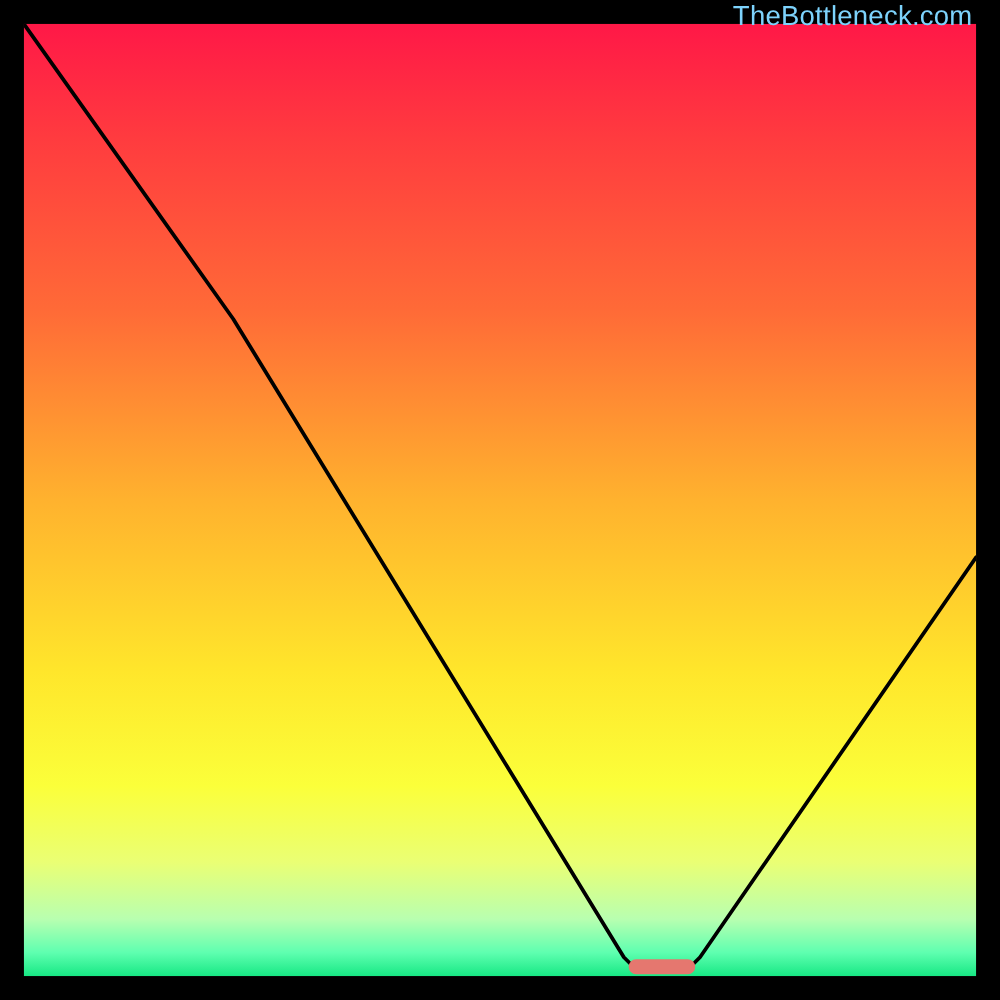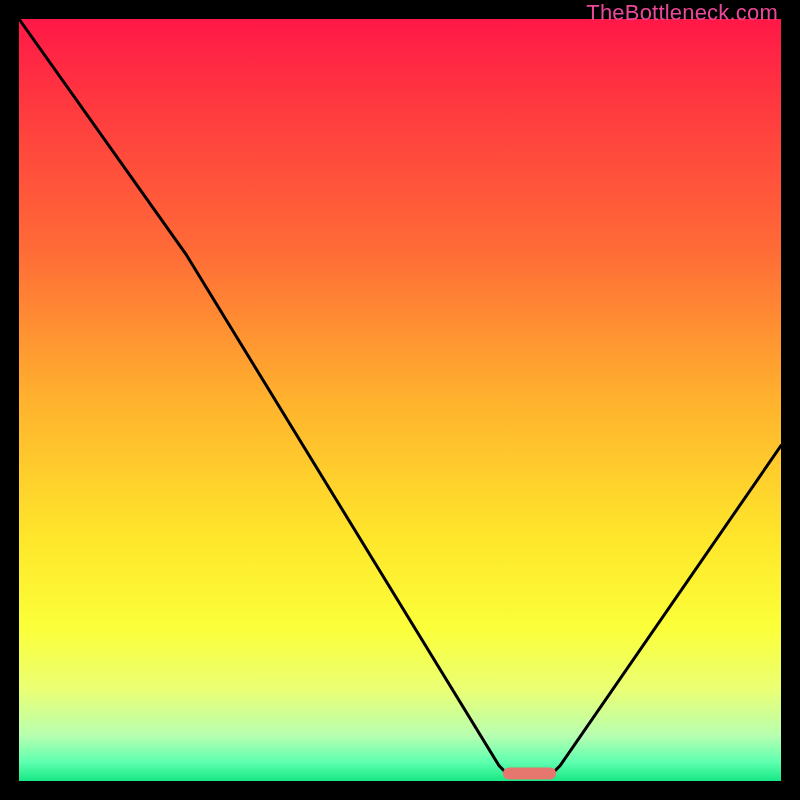--- a/index.html
+++ b/index.html
@@ -23,21 +23,21 @@
     position: absolute;
     left: 0;
     top: 0;
     width: 762px;
     height: 762px;
   }
   .watermark {
     position: absolute;
     top: 0px;
     right: 22px;
-    color: #ec4899;
+    color: #7dd3fc;
     font-size: 22px;
     font-weight: 400;
     letter-spacing: 0.2px;
     user-select: none;
   }
   svg { display: block; }
 </style>
 </head>
 <body>
 

